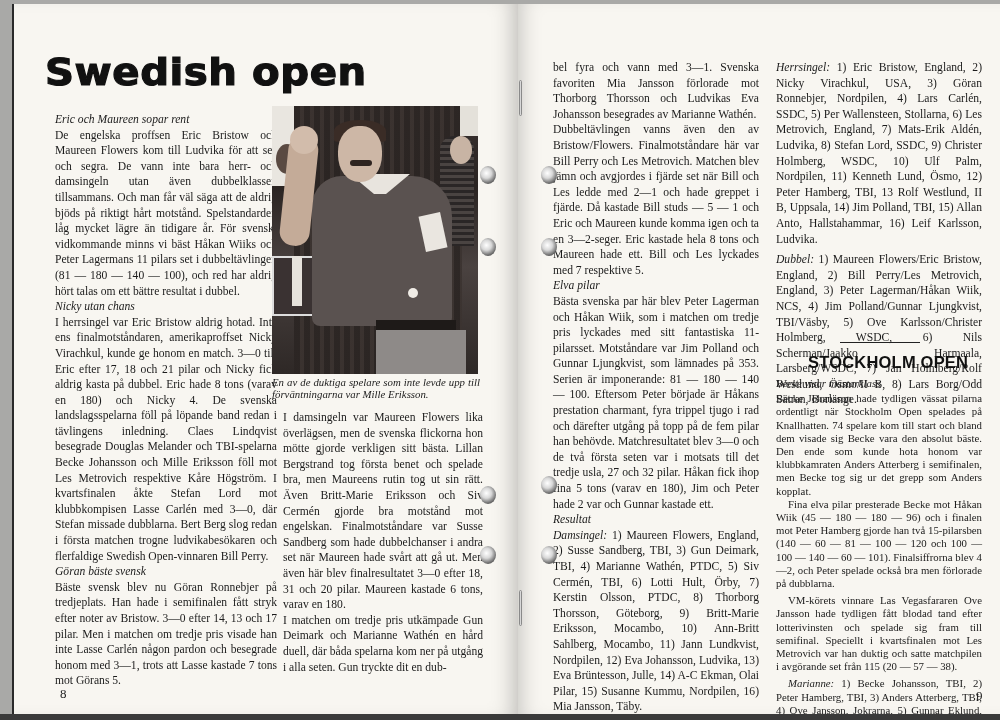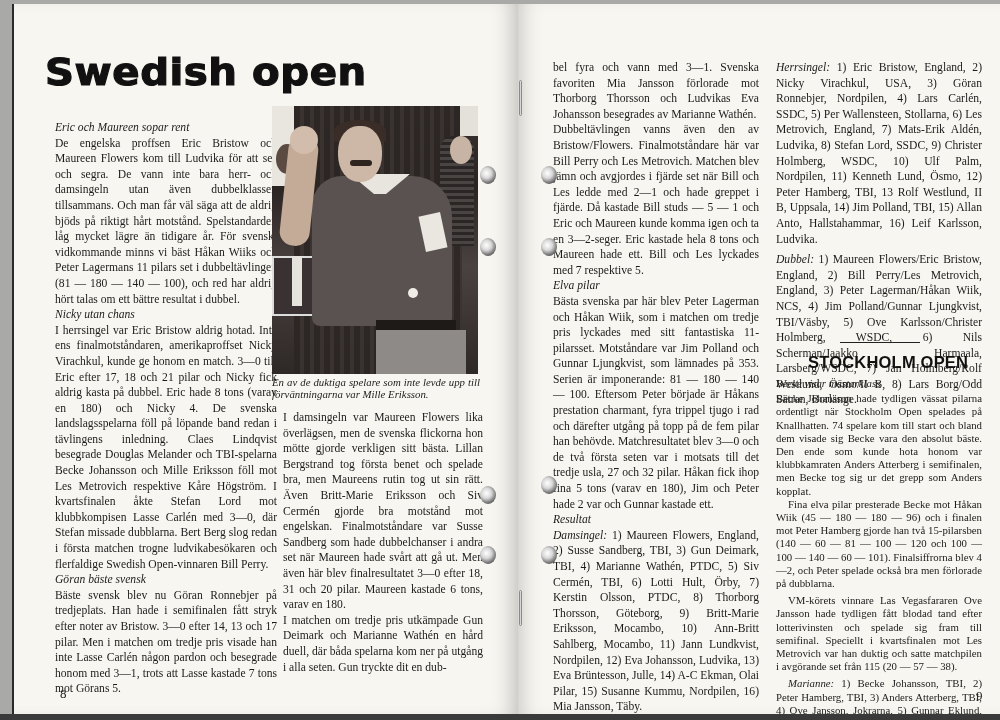--- a/index.html
+++ b/index.html
@@ -9,21 +9,21 @@
   .spread { position: absolute; left: 0; top: 0; width: 1000px; height: 720px; background: #a9a9a7; }
   .page { position: absolute; top: 4px; height: 710px; background: #f8f6f1; overflow: hidden; }
   .page-left { left: 12px; width: 506px; border-left: 2px solid #2a2a2a; box-shadow: inset -18px 0 22px -14px rgba(0,0,0,0.25); }
   .page-right { left: 518px; width: 482px; box-shadow: inset 16px 0 22px -14px rgba(0,0,0,0.22); }
   .bottom-edge { position: absolute; left: 0; bottom: 0; width: 1000px; height: 6px; background: #3a3a3a; }
 
   .col { position: absolute; font-size: 11.6px; line-height: 15.6px; text-align: justify; hyphens: manual; }
   .col p { margin: 0; }
   .col p + p.indent { text-indent: 12px; }
   .sub { font-style: italic; margin-top: 14px; margin-bottom: 4px; }
-  .sub.first { margin-top: 16px; }
+  .sub.first { margin-top: 8px; }
   .lead { font-style: italic; }
 
   .title { position: absolute; left: 45px; top: 50px; font-family: "DejaVu Sans", "Liberation Sans", sans-serif; font-weight: 900; font-size: 38px; letter-spacing: 0.5px; color: #111; transform: scaleX(1.06); transform-origin: left; -webkit-text-stroke: 1.2px #111; }
 
   .photo { position: absolute; left: 272px; top: 106px; width: 206px; height: 268px; background: linear-gradient(180deg, #3a3230 0%, #2a2422 30%, #4a4240 60%, #2e2826 100%); overflow: hidden; }
   .photo .curtain { position: absolute; left: 22px; top: 0; width: 168px; height: 268px; background: repeating-linear-gradient(90deg, #2b2523 0 6px, #3b3330 6px 10px); opacity: 0.9; }
   .photo .window-l { position: absolute; left: 0; top: 0; width: 22px; height: 80px; background: #e9e6e0; }
   .photo .window-r { position: absolute; right: 0; top: 0; width: 18px; height: 30px; background: #e4e1da; }
   .photo .person-bg-right { position: absolute; right: 4px; top: 30px; width: 34px; height: 110px; background: repeating-linear-gradient(180deg, #2a2626 0 3px, #4a4442 3px 6px); border-radius: 14px 14px 0 0; }
   .photo .head-bg-right { position: absolute; right: 6px; top: 30px; width: 22px; height: 28px; background: #c8b4a4; border-radius: 50%; }

